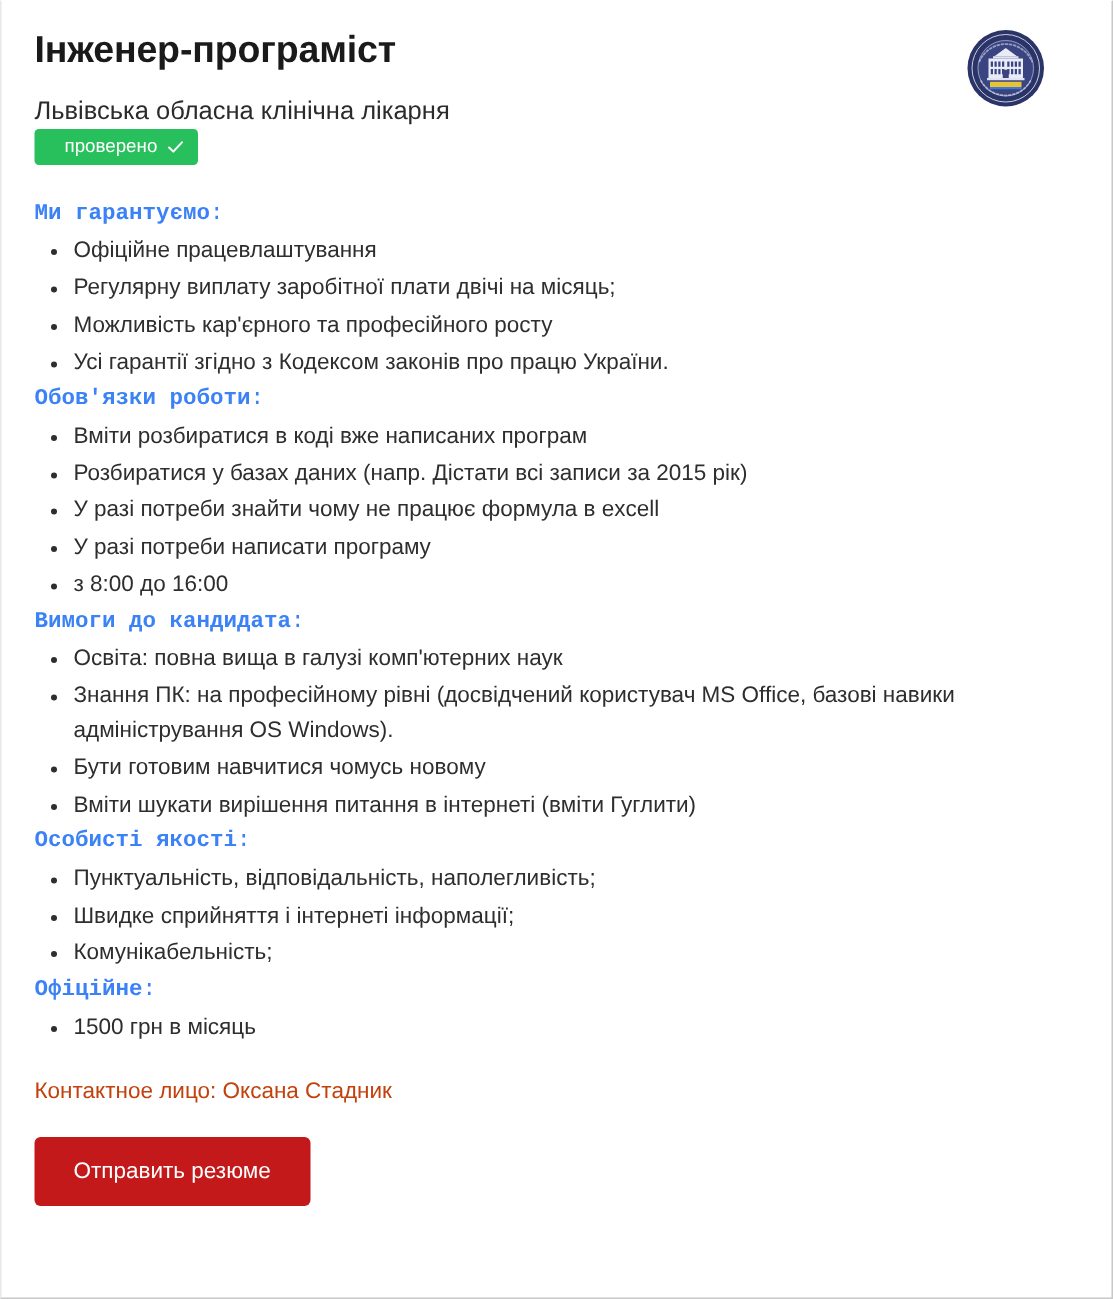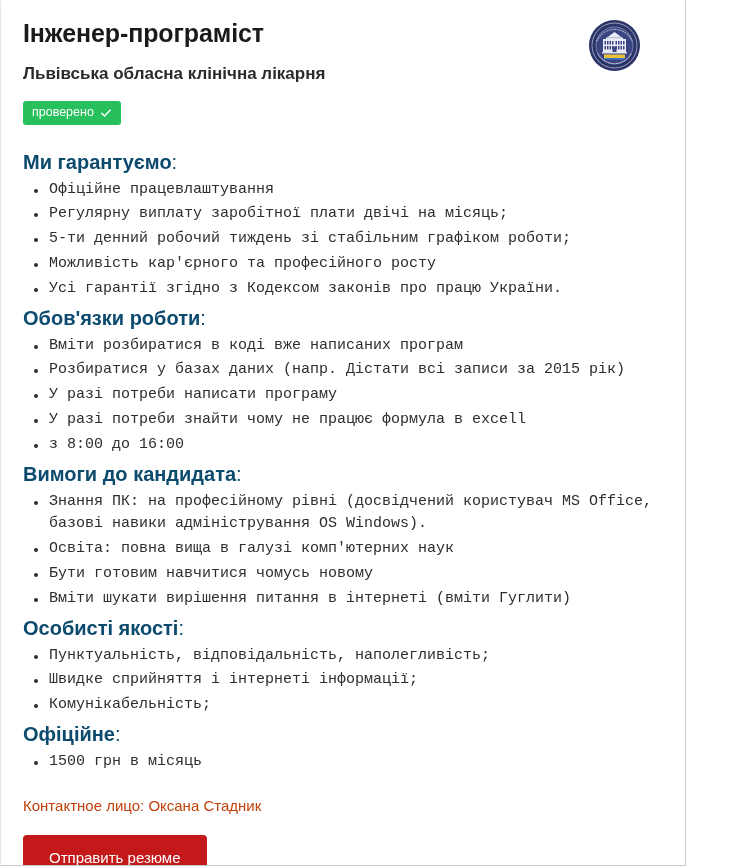--- a/index.html
+++ b/index.html
@@ -7,21 +7,21 @@
     margin: 0;
     padding: 0;
     background: #ffffff;
   }
   body {
     font-family: "Liberation Sans", "DejaVu Sans", sans-serif;
     color: #222222;
   }
   .page {
     position: relative;
-    width: 686px;
+    width: 742px;
     height: 866px;
     background: #ffffff;
     border-right: 1px solid #c8c8c8;
     border-bottom: 1px solid #c8c8c8;
     border-left: 1px solid #e8e8e8;
     border-top: 1px solid #ffffff;
     overflow: hidden;
     padding: 0;
   }
   .inner {
@@ -35,34 +35,34 @@
   .job-title {
     font-size: 25px;
     font-weight: bold;
     line-height: 1.15;
     color: #1a1a1a;
     margin: 0 0 16px 0;
     letter-spacing: -0.1px;
   }
   .org-name {
     font-size: 17px;
-    font-weight: bold;
+    font-weight: normal;
     color: #2b2b2b;
-    margin: 0 0 17px 0;
+    margin: 0 0 2px 0;
     line-height: 1.2;
   }
   .verified-badge {
     display: inline-flex;
     align-items: flex-end;
     gap: 6px;
     background: #28c05c;
     color: #ffffff;
     font-size: 12.5px;
     line-height: 1;
-    padding: 5px 9px 6px 9px;
+    padding: 5px 9px 6px 20px;
     border-radius: 3px;
     margin-bottom: 0;
   }
   .verified-badge .check {
     display: inline-block;
     width: 12px;
     height: 12px;
   }
   .verified-badge .check svg { display: block; }
 
@@ -74,40 +74,40 @@
     width: 53px;
     height: 53px;
   }
   .emblem svg { display: block; width: 53px; height: 53px; }
 
   
   .content {
     margin-top: 22px;
   }
   .section-heading {
-    font-size: 20px;
+    font-size: 15px;
     font-weight: bold;
-    color: #0c4a6e;
+    color: #3b82f6;
     margin: 0 0 2px 0;
     line-height: 1.5;
+    font-family: Liberation Mono, monospace;
   }
   .section-heading .colon { font-weight: normal; }
   ul.bullets {
     list-style: none;
     margin: 0 0 1px 0;
     padding: 0;
   }
   ul.bullets li {
     position: relative;
     padding-left: 26px;
     font-size: 15px;
     line-height: 1.52;
     color: #2e2e2e;
     margin: 0 0 2px 0;
-    font-family: Liberation Mono, monospace;
   }
   ul.bullets li::before {
     content: "";
     position: absolute;
     left: 11px;
     top: 10px;
     width: 4px;
     height: 4px;
     border-radius: 50%;
     background: #2e2e2e;
@@ -195,38 +195,37 @@
           </svg>
         </span>
       </div>
     </div>
 
     <div class="content" id="sections-root">
         <div class="section-heading"><span>Ми гарантуємо</span><span class="colon">:</span></div>
         <ul class="bullets">
           <li>Офіційне працевлаштування</li>
           <li>Регулярну виплату заробітної плати двічі на місяць;</li>
-          <li>5-ти денний робочий тиждень зі стабільним графіком роботи;</li>
           <li>Можливість кар'єрного та професійного росту</li>
           <li>Усі гарантії згідно з Кодексом законів про працю України.</li>
         </ul>
         <div class="section-heading"><span>Обов'язки роботи</span><span class="colon">:</span></div>
         <ul class="bullets">
           <li>Вміти розбиратися в коді вже написаних програм</li>
           <li>Розбиратися у базах даних (напр. Дістати всі записи за 2015 рік)</li>
+          <li>У разі потреби знайти чому не працює формула в excell</li>
           <li>У разі потреби написати програму</li>
-          <li>У разі потреби знайти чому не працює формула в excell</li>
         </ul>
         <ul class="bullets">
           <li>з 8:00 до 16:00</li>
         </ul>
         <div class="section-heading"><span>Вимоги до кандидата</span><span class="colon">:</span></div>
         <ul class="bullets">
+          <li>Освіта: повна вища в галузі комп'ютерних наук</li>
           <li>Знання ПК: на професійному рівні (досвідчений користувач MS Office, базові навики адміністрування OS Windows).</li>
-          <li>Освіта: повна вища в галузі комп'ютерних наук</li>
           <li>Бути готовим навчитися чомусь новому</li>
           <li>Вміти шукати вирішення питання в інтернеті (вміти Гуглити)</li>
         </ul>
         <div class="section-heading"><span>Особисті якості</span><span class="colon">:</span></div>
         <ul class="bullets">
           <li>Пунктуальність, відповідальність, наполегливість;</li>
           <li>Швидке сприйняття і інтернеті інформації;</li>
           <li>Комунікабельність;</li>
         </ul>
         <div class="section-heading"><span>Офіційне</span><span class="colon">:</span></div>

